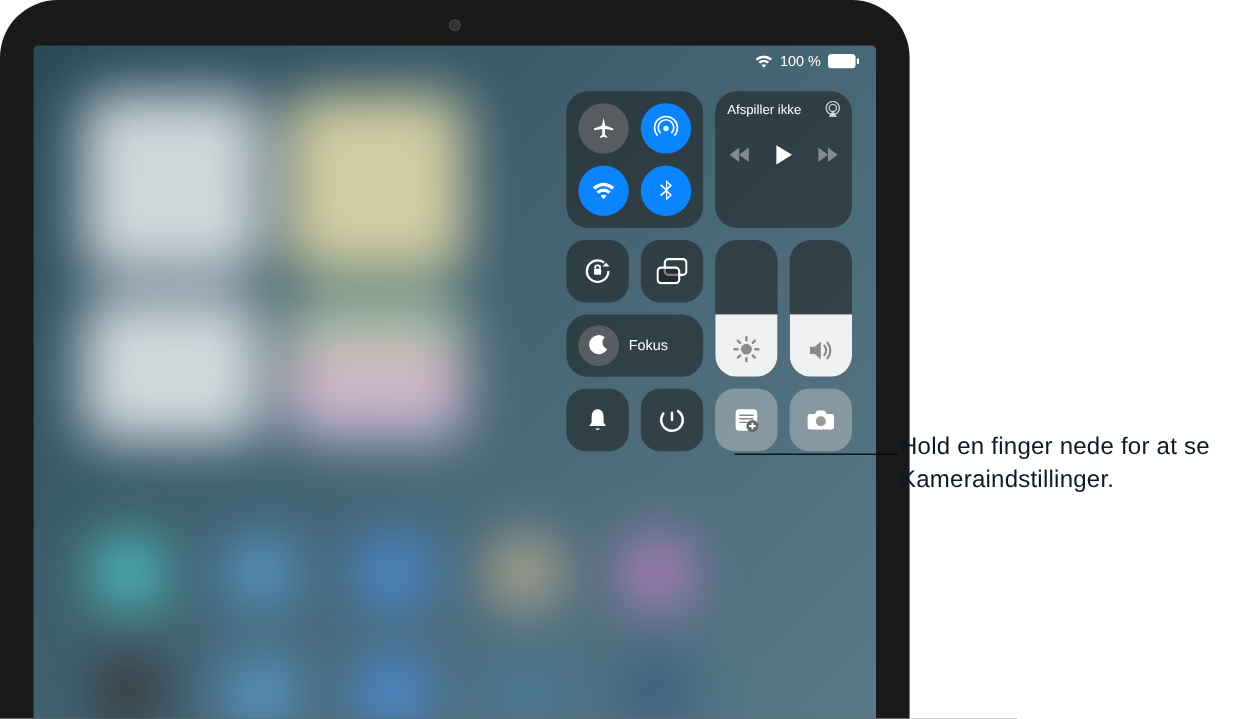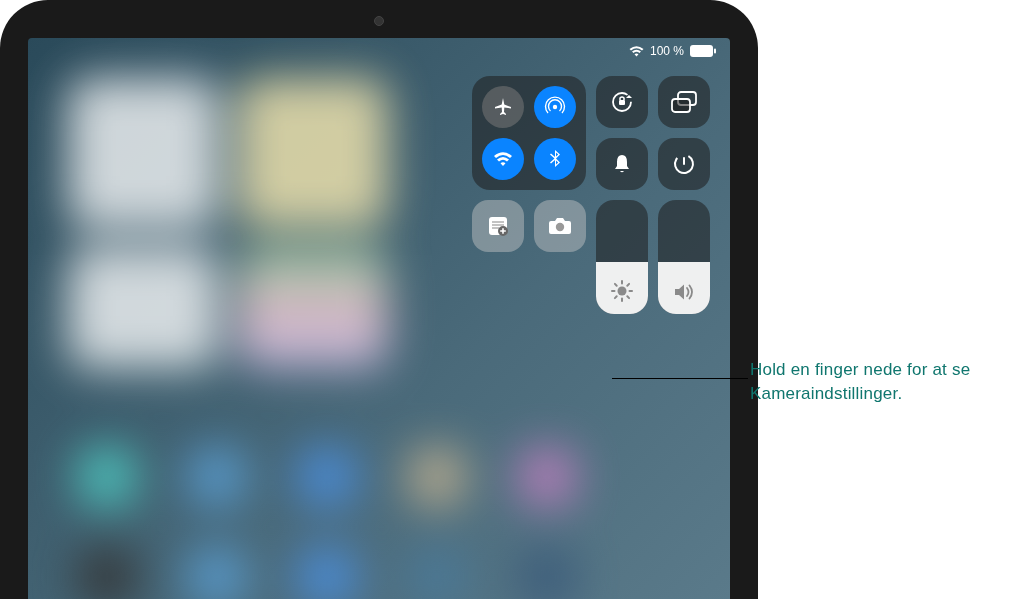--- a/index.html
+++ b/index.html
@@ -188,22 +188,22 @@
       align-items: center;
       justify-content: center;
     }
     .sq-tile.light {
       background: rgba(200,200,200,0.45);
     }
     .callout {
       position: absolute;
       left: 750px;
       top: 358px;
-      font-size: 17px;
-      color: #0f766e;
+      font-size: 20px;
+      color: #0f172a;
       line-height: 1.4;
       letter-spacing: 0.2px;
     }
     .callout-line {
       position: absolute;
       left: 612px;
       top: 378px;
       width: 136px;
       height: 1px;
       background: #000;
@@ -275,20 +275,47 @@
               </svg>
           </div>
           <div class="conn-btn active">
             <svg width="12" height="20" viewBox="0 0 12 20">
                 <path d="M6 1 L11 5.5 L7 9.5 L11 13.5 L6 18 L6 11 L2 14.5 L1 13.5 L5.5 9.5 L1 5.5 L2 4.5 L6 8 Z M7 3.5 L7 7.5 L9.2 5.5 Z M7 11.5 L7 15.5 L9.2 13.5 Z" fill="#fff"></path>
               </svg>
           </div>
         </div>
       </div>
 
+      <div class="tile tile-2x2 media-tile">
+        <span class="airplay-corner">
+          <svg width="16" height="14" viewBox="0 0 16 14">
+              <circle cx="8" cy="6" r="5.5" stroke="rgba(255,255,255,0.7)" stroke-width="1.2" fill="none"></circle>
+              <circle cx="8" cy="6" r="3" stroke="rgba(255,255,255,0.7)" stroke-width="1.2" fill="none"></circle>
+              <path d="M8 8 L11.5 13.5 L4.5 13.5 Z" fill="rgba(255,255,255,0.7)"></path>
+            </svg>
+        </span>
+        <div class="media-title">Afspiller ikke</div>
+        <div class="media-controls">
+          <span>
+            <svg width="18" height="14" viewBox="0 0 18 14">
+                <path d="M9 7 L17 1 L17 13 Z M1 7 L9 1 L9 13 Z" fill="rgba(255,255,255,0.4)"></path>
+              </svg>
+          </span>
+          <span>
+            <svg width="16" height="18" viewBox="0 0 16 18">
+                <path d="M2 1 L15 9 L2 17 Z" fill="#fff"></path>
+              </svg>
+          </span>
+          <span>
+            <svg width="18" height="14" viewBox="0 0 18 14">
+                <path d="M1 1 L9 7 L1 13 Z M9 1 L17 7 L9 13 Z" fill="rgba(255,255,255,0.4)"></path>
+              </svg>
+          </span>
+        </div>
+      </div>
 
       <div class="sq-tile">
         <svg width="26" height="26" viewBox="0 0 26 26">
             <circle cx="13" cy="13" r="9" stroke="#fff" stroke-width="1.8" fill="none" stroke-dasharray="48 8"></circle>
             <path d="M20 6 L23 9 L17 9 Z" fill="#fff"></path>
             <rect x="10" y="11" width="6" height="5" rx="1" fill="#fff"></rect>
             <path d="M11 11 L11 9 Q13 7 15 9 L15 11" stroke="#fff" stroke-width="1.5" fill="none"></path>
           </svg>
       </div>
       <div class="sq-tile">
@@ -321,20 +348,28 @@
         <div class="slider-fill"></div>
         <span class="slider-icon">
           <svg width="22" height="20" viewBox="0 0 22 20">
               <path d="M2 7 L6 7 L11 2.5 L11 17.5 L6 13 L2 13 Z" fill="#8a8a8a"></path>
               <path d="M14 6 Q17 10 14 14" stroke="#8a8a8a" stroke-width="1.8" fill="none" stroke-linecap="round"></path>
               <path d="M16.5 3.5 Q21.5 10 16.5 16.5" stroke="#8a8a8a" stroke-width="1.8" fill="none" stroke-linecap="round"></path>
             </svg>
         </span>
       </div>
 
+      <div class="tile focus-tile" style="grid-column:1 / span 2;grid-row:4;">
+        <div class="focus-icon-circle">
+          <svg width="18" height="18" viewBox="0 0 18 18">
+              <path d="M14 2 A8 8 0 1 0 16 12 A6 6 0 0 1 14 2 Z" fill="#fff"></path>
+            </svg>
+        </div>
+        <span class="focus-label">Fokus</span>
+      </div>
 
       <div class="sq-tile">
         <svg width="20" height="22" viewBox="0 0 20 22">
             <path d="M10 2 Q15 2 15 9 L15 13 L17 16 L3 16 L5 13 L5 9 Q5 2 10 2 Z M8 18 Q10 20.5 12 18" fill="#fff"></path>
           </svg>
       </div>
       <div class="sq-tile">
         <svg width="22" height="22" viewBox="0 0 22 22">
             <circle cx="11" cy="11" r="9" stroke="#fff" stroke-width="2" fill="none" stroke-dasharray="44 12" transform="rotate(-60 11 11)"></circle>
             <line x1="11" y1="11" x2="11" y2="5" stroke="#fff" stroke-width="2" stroke-linecap="round"></line>

